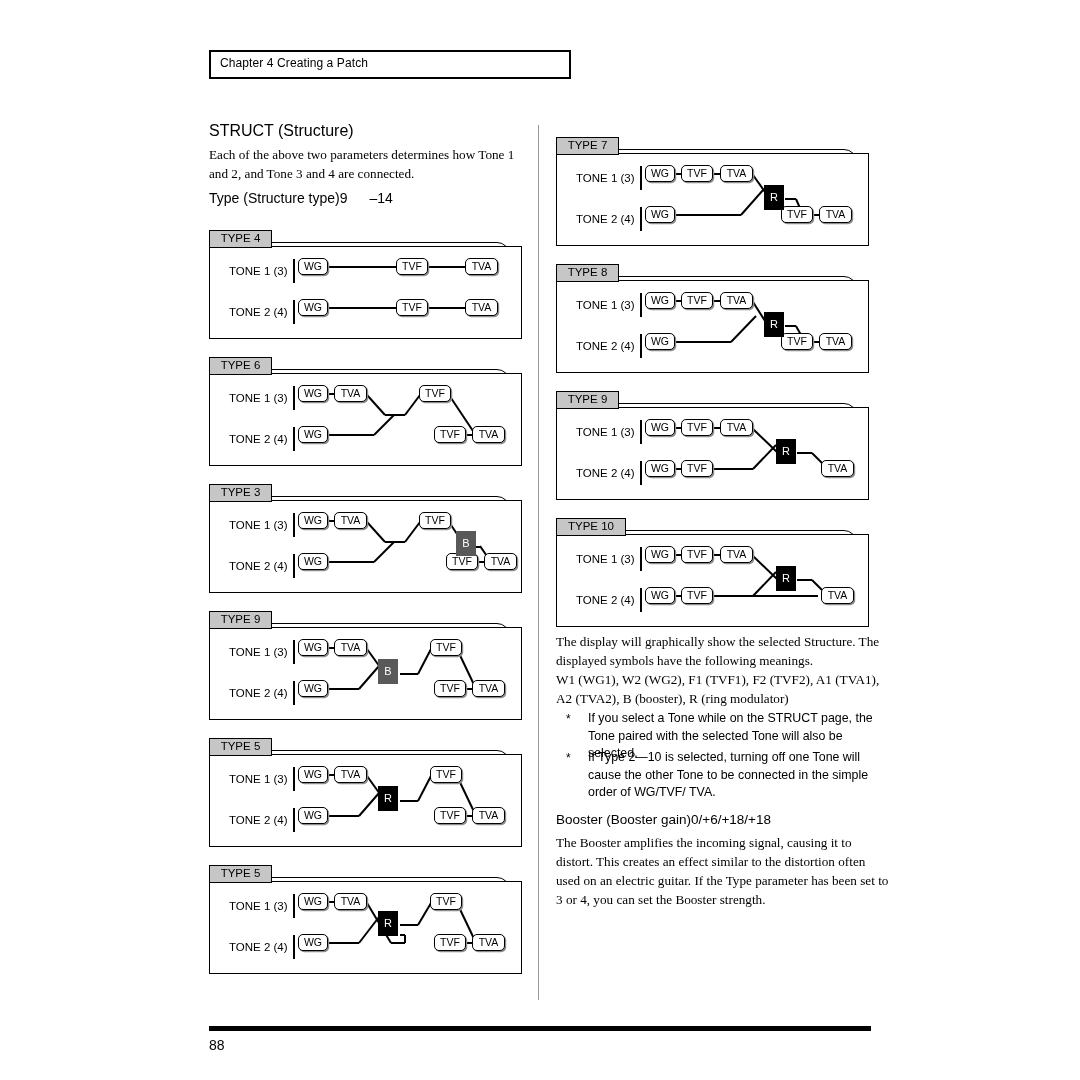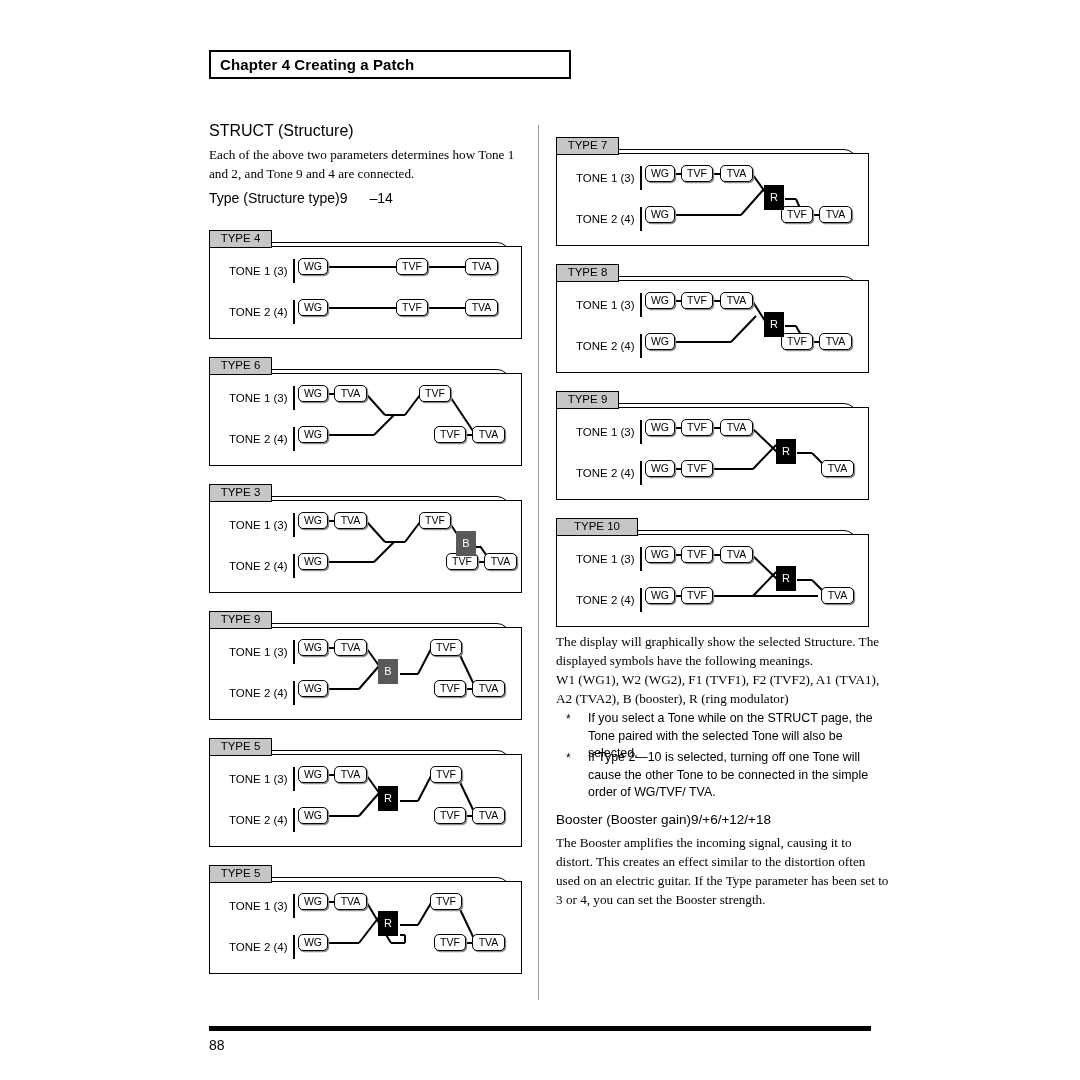--- a/index.html
+++ b/index.html
@@ -7,23 +7,22 @@
     width:1080px;height:1080px;background:#ffffff;
     font-family:"Liberation Sans", sans-serif;
     position:relative;overflow:hidden;
   }
   
   .chapter-header{
     position:absolute;left:209px;top:50px;width:362px;height:29px;
     border:2px solid #000;background:#fff;box-sizing:border-box;
   }
   .chapter-header span{
-    position:absolute;left:9px;top:4px;font-size:15px;color:#000;
+    position:absolute;left:9px;top:4px;font-size:12px;color:#000;
     letter-spacing:0.1px;
-    font-weight:bold;
   }
   
   .col-divider{
     position:absolute;left:538px;top:125px;width:1px;height:875px;background:#9a9a9a;
   }
   
   .sec-title{
     position:absolute;left:209px;top:122px;font-size:16px;color:#000;
   }
   .serif-p{
@@ -36,21 +35,21 @@
   .type-line .gap{display:inline-block;width:22px;}
 
   
   .diagram{position:absolute;width:313px;}
   .tab{
     position:absolute;left:0;top:0;width:63px;height:18px;
     background:#c6c6c6;border:1.5px solid #000;box-sizing:border-box;
     font-size:11.5px;color:#000;text-align:center;line-height:15px;
     z-index:3;
   }
-  .tab.wide{width:82px;}
+  .tab.wide{width:70px;}
   .frame{
     position:absolute;left:0;top:16px;width:313px;height:93px;
     border:1.5px solid #000;background:#fff;box-sizing:border-box;z-index:1;
   }
   
   .rail{
     position:absolute;height:26px;border:1.5px solid #000;border-radius:13px;
     background:#fff;box-sizing:border-box;
     box-shadow:1.5px 1.5px 0 #8d8d8d;
   }
@@ -110,21 +109,21 @@
 </head>
 <body>
 
 <div class="chapter-header">
   <span>Chapter 4 Creating a Patch</span>
 </div>
 
 <div class="col-divider"></div>
 
 <div class="sec-title">STRUCT (Structure)</div>
-<div class="lead-text serif-p">Each of the above two parameters determines how Tone 1 and 2, and Tone 9 and 4 are connected.</div>
+<div class="lead-text serif-p">Each of the above two parameters determines how Tone 1 and 2, and Tone 3 and 4 are connected.</div>
 <div class="type-line">
   <span>Type (Structure type)9</span><span class="gap"></span><span>–14</span>
 </div>
 
 <div class="diagram" id="d1" style="left:209px;top:230px;">
   <div class="tab">TYPE 4</div>
   <div class="frame"></div>
   <div class="rail r1"></div>
   <div class="rail r2"></div>
   <div class="tone-lbl" style="left:20px;top:35px;">TONE 1 (3)</div>
@@ -405,17 +404,17 @@
 <div class="note" style="top:710px;">
   <span class="star">*</span>
   <span class="body">If you select a Tone while on the STRUCT page, the Tone paired with the selected Tone will also be selected.</span>
 </div>
 
 <div class="note" style="top:749px;">
   <span class="star">*</span>
   <span class="body">If Type 2—10 is selected, turning off one Tone will cause the other Tone to be connected in the simple order of WG/TVF/ TVA.</span>
 </div>
 
-<div class="sub-title" style="top:812px;">Booster (Booster gain)9/+6/+12/+18</div>
+<div class="sub-title" style="top:812px;">Booster (Booster gain)0/+6/+18/+18</div>
 <div class="rc serif-p" style="top:833px;">The Booster amplifies the incoming signal, causing it to distort. This creates an effect similar to the distortion often used on an electric guitar. If the  Type  parameter has been set to 3 or 4, you can set the Booster strength.</div>
 
 <div class="footer-rule"></div>
 <div class="page-num">88</div>
 
 </body></html>

